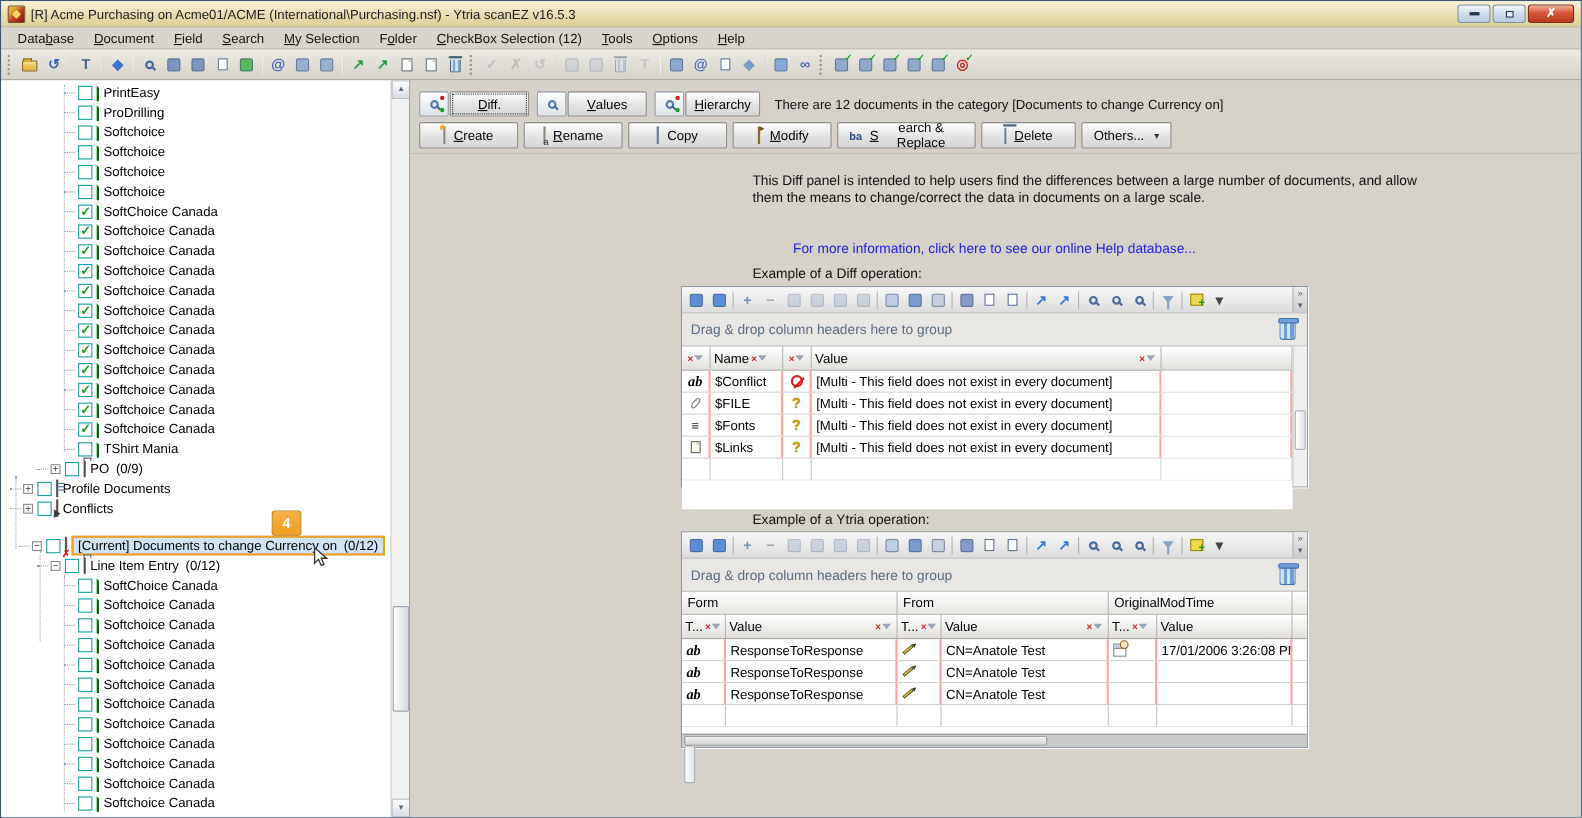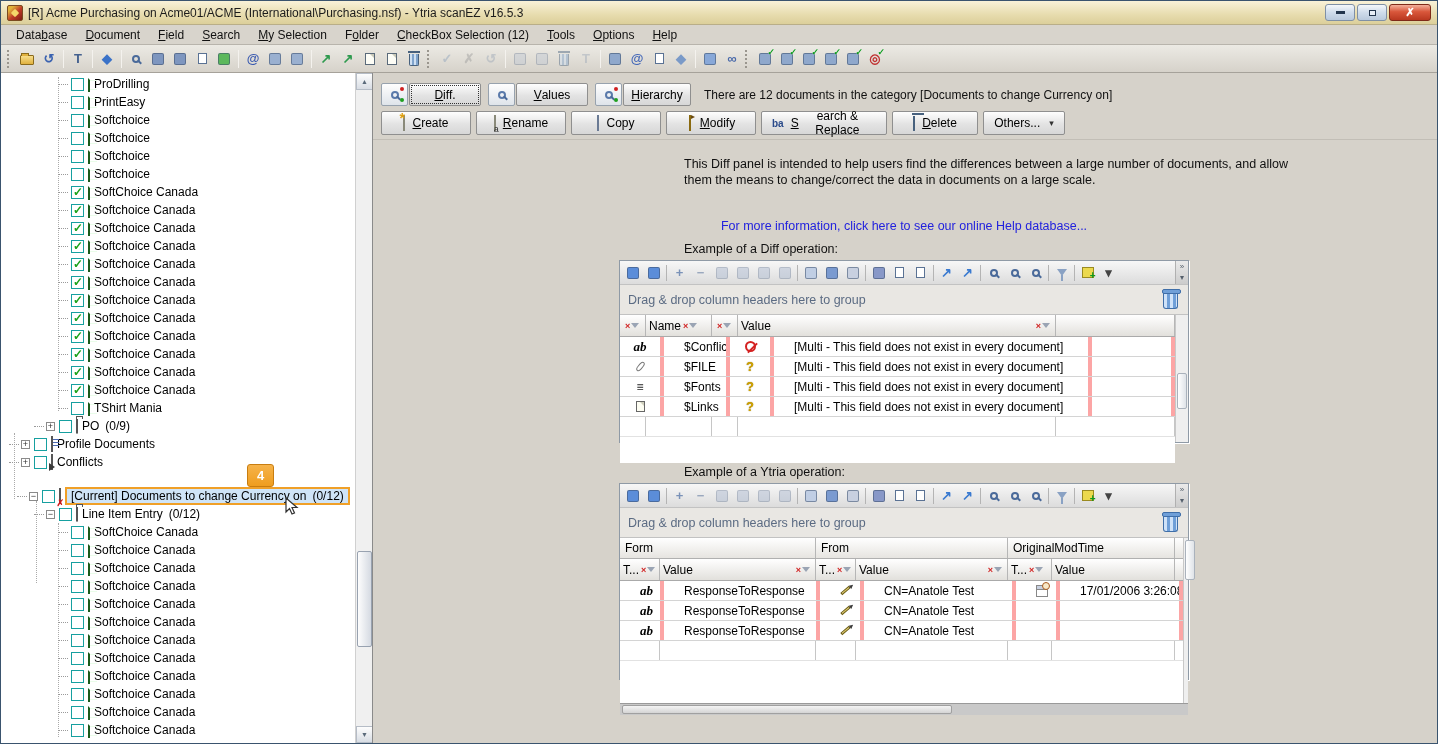--- a/index.html
+++ b/index.html
@@ -118,21 +118,21 @@
   .trash-blue::before{content:"";position:absolute;left:-2px;top:-4px;width:17px;height:3px;background:#6f9fd8;border:1px solid #3f6ea8;border-radius:2px;}
   .gtable{background:#fff;display:flex;}
   .gcols{flex:1;}
   .ghead{display:flex;background:linear-gradient(#ffffff,#e2e0dc);border-bottom:1px solid #aaa;height:22px;font-size:12px;}
   .ghead .hc{display:flex;align-items:center;padding:0 3px;border-right:1px solid #b6b6b6;overflow:hidden;}
   .filt{display:inline-flex;align-items:center;margin:0 2px;flex:none;}
   .filt::before{content:"×";color:#d02020;font-size:9px;font-weight:bold;margin-right:1px;}
   .filt::after{content:"";width:0;height:0;border-left:4px solid transparent;border-right:4px solid transparent;border-top:5px solid #9aa4b4;}
   .sp{flex:1;}
   .grow{display:flex;height:20px;border-bottom:1px solid #d4d4d4;font-size:12px;align-items:stretch;}
-  .grow .c{display:flex;align-items:center;padding:0 20px;border-right:4px solid #fca5a5;overflow:hidden;white-space:nowrap;}
+  .grow .c{display:flex;align-items:center;padding:0 4px;border-right:2px solid #fca5a5;overflow:hidden;white-space:nowrap;}
   .ab{font-family:"Liberation Serif",serif;font-weight:bold;font-style:italic;font-size:13px;}
   .noentry{width:11px;height:11px;border:2px solid #d42222;border-radius:50%;position:relative;flex:none;}
   .noentry::after{content:"";position:absolute;left:-1px;top:3.5px;width:13px;height:2px;background:#d42222;transform:rotate(-45deg);}
   .qmark{color:#cfa300;font-weight:bold;font-size:13px;text-shadow:0 0 1px #7a5a00;}
   .paperclip{width:5px;height:11px;border:1px solid #777;border-radius:3px/5px;transform:rotate(40deg);flex:none;}
   .fonts-g{font-size:12px;color:#222;font-weight:bold;}
   .pg-sm{width:9px;height:11px;border:1px solid #666;background:#fdfdf2;position:relative;flex:none;}
   .pg-sm::before{content:"";position:absolute;right:0;top:0;border:2px solid #cfcfbc;border-left-color:transparent;border-bottom-color:transparent;}
   .pen{width:11px;height:3px;background:linear-gradient(#efe27a,#c8a818);border:1px solid #6a5a10;transform:rotate(-40deg);position:relative;flex:none;}
   .pen::after{content:"";position:absolute;right:-5px;top:-1px;border-top:2px solid transparent;border-bottom:2px solid transparent;border-left:4px solid #3a3a3a;}
@@ -315,27 +315,27 @@
     <div class="tree-panel">
       <div class="vguide" style="left:57px;top:4px;height:334px;"></div>
       <div class="vguide" style="left:13px;top:360px;height:66px;"></div>
       <div class="vguide" style="left:35px;top:428px;height:82px;"></div>
       <div class="vguide" style="left:57px;top:450px;height:214px;"></div>
       <div class="tree-rows" id="treerows">
           <div class="trow" style="padding-left: 57px;">
             <span class="stub"></span>
             <span class="cb"></span>
             <span class="ti"><span class="i-doc"></span></span>
+            <span>PrintEasy</span>
+          </div>
+          <div class="trow" style="padding-left: 57px;">
+            <span class="stub"></span>
+            <span class="cb"></span>
+            <span class="ti"><span class="i-doc"></span></span>
             <span>ProDrilling</span>
-          </div>
-          <div class="trow" style="padding-left: 57px;">
-            <span class="stub"></span>
-            <span class="cb"></span>
-            <span class="ti"><span class="i-doc"></span></span>
-            <span>PrintEasy</span>
           </div>
           <div class="trow" style="padding-left: 57px;">
             <span class="stub"></span>
             <span class="cb"></span>
             <span class="ti"><span class="i-doc"></span></span>
             <span>Softchoice</span>
           </div>
           <div class="trow" style="padding-left: 57px;">
             <span class="stub"></span>
             <span class="cb"></span>
@@ -834,21 +834,21 @@
               <span class="tbi">
                 <span class="g" style="color: rgb(68, 68, 68);">▾</span>
               </span>
               <div class="overflow" style="white-space: pre;">»
 ▾</div>
             </div>
           <div class="ghint">
             <span>Drag &amp; drop column headers here to group</span>
             <div class="trash-blue"></div>
           </div>
-          <div class="gtable" style="height:165px;">
+          <div class="gtable" style="height:129px;flex-direction:column;">
             <div class="gcols" id="valcols">
                 <div class="ggroup">
                   <div class="gc" style="width: 196px; flex: 0 0 auto;">
                     <span>Form</span>
                   </div>
                   <div class="gc" style="width: 192px; flex: 0 0 auto;">
                     <span>From</span>
                   </div>
                   <div class="gc" style="width: 167px; flex: 0 0 auto;">
                     <span>OriginalModTime</span>

